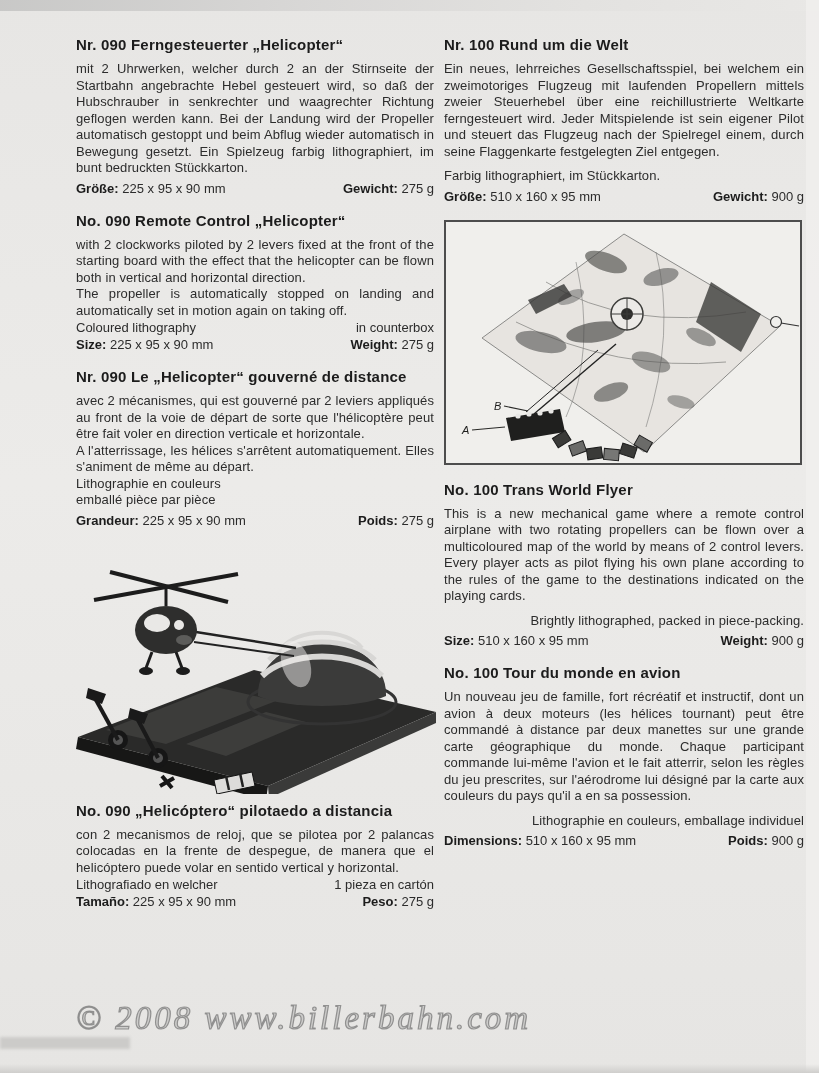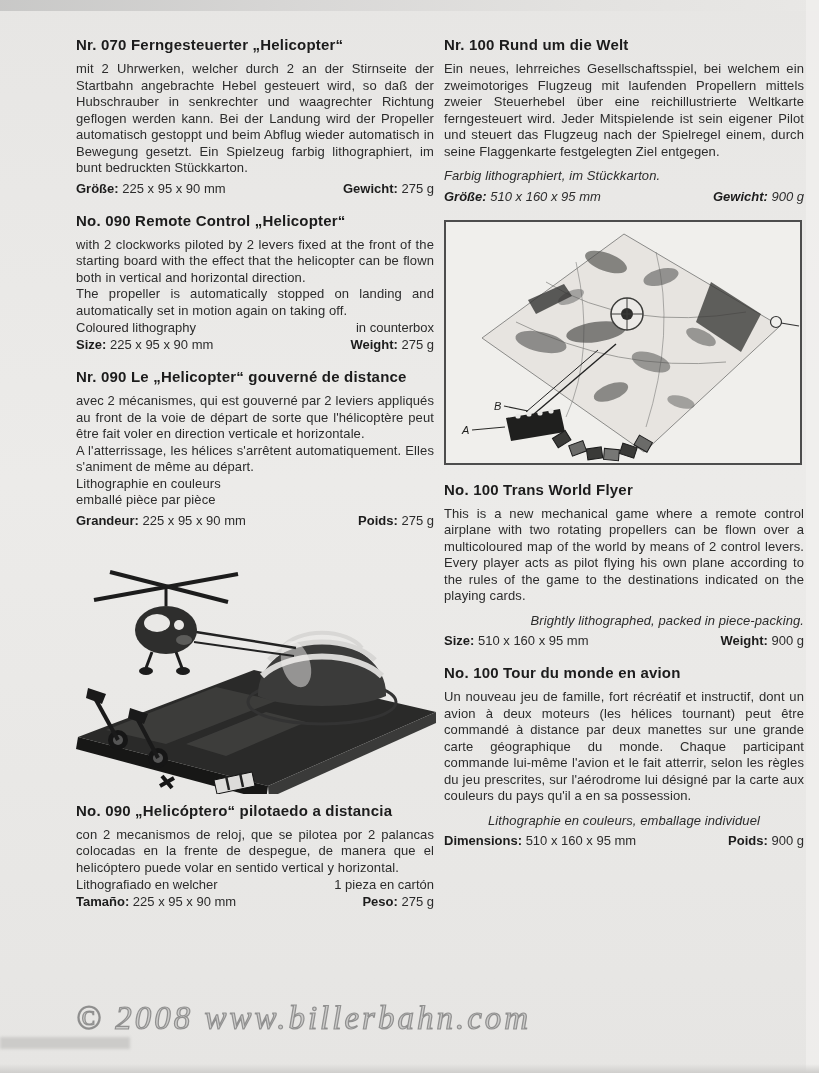--- a/index.html
+++ b/index.html
@@ -15,21 +15,21 @@
     background:linear-gradient(0deg,#cfcecc,rgba(207,206,204,0));}
   .scan-streak{position:absolute;left:0;top:1037px;width:130px;height:12px;background:#b3b2b0;opacity:.5;filter:blur(1.5px);}
 
   .col{position:absolute;top:36px;}
   .col-left{left:76px;width:358px;}
   .col-right{left:444px;width:360px;}
 
   .sec{margin-bottom:15px;}
   .ttl{font-size:15px;font-weight:bold;margin:0 0 8px;letter-spacing:.2px;color:#1c1c1c;}
   .body{font-size:13px;line-height:16.5px;text-align:justify;margin:0;letter-spacing:.1px;color:#2c2c2c;}
-  .gap{margin-top:8px;font-style:italic;}
+  .gap{margin-top:8px;}
   .row{display:flex;justify-content:space-between;font-size:13px;line-height:17px;color:#2c2c2c;}
   .row.specs{margin-top:3px;}
   .row b{font-weight:bold;color:#1c1c1c;}
 
   .fig-heli{margin:4px 0 8px -10px;width:376px;height:250px;}
   .fig-game{box-sizing:border-box;border:2px solid #4d4d4d;width:358px;height:245px;
     margin:10px 0 16px;background:#f0efec;}
   .fig-game svg,.fig-heli svg{display:block;width:100%;height:100%;}
 
   .watermark{
@@ -43,21 +43,21 @@
 
 <div class="page">
   <div class="scan-top"></div>
   <div class="scan-right"></div>
   <div class="scan-bottom"></div>
   <div class="scan-streak"></div>
 
   <div class="col col-left">
 
     <section class="sec">
-      <h2 class="ttl">Nr. 070 Ferngesteuerter „Helicopter“</h2>
+      <h2 class="ttl">Nr. 090 Ferngesteuerter „Helicopter“</h2>
       <p class="body">mit 2 Uhrwerken, welcher durch 2 an der Stirnseite der Startbahn angebrachte Hebel gesteuert wird, so daß der Hubschrauber in senkrechter und waagrechter Richtung geflogen werden kann. Bei der Landung wird der Propeller automatisch gestoppt und beim Abflug wieder automatisch in Bewegung gesetzt. Ein Spielzeug farbig lithographiert, im bunt bedruckten Stückkarton.</p>
       <div class="row specs">
         <span><b>Größe:</b> <span>225 x 95 x 90 mm</span></span>
         <span><b>Gewicht:</b> <span>275 g</span></span>
       </div>
     </section>
 
     <section class="sec">
       <h2 class="ttl">No. 090 Remote Control „Helicopter“</h2>
       <p class="body">with 2 clockworks piloted by 2 levers fixed at the front of the starting board with the effect that the helicopter can be flown both in vertical and horizontal direction.</p>
@@ -227,21 +227,21 @@
       <p class="body gap" style="text-align:right">Brightly lithographed, packed in piece-packing.</p>
       <div class="row specs">
         <span><b>Size:</b> <span>510 x 160 x 95 mm</span></span>
         <span><b>Weight:</b> <span>900 g</span></span>
       </div>
     </section>
 
     <section class="sec">
       <h2 class="ttl">No. 100 Tour du monde en avion</h2>
       <p class="body">Un nouveau jeu de famille, fort récréatif et instructif, dont un avion à deux moteurs (les hélices tournant) peut être commandé à distance par deux manettes sur une grande carte géographique du monde. Chaque participant commande lui-même l'avion et le fait atterrir, selon les règles du jeu prescrites, sur l'aérodrome lui désigné par la carte aux couleurs du pays qu'il a en sa possession.</p>
-      <p class="body gap" style="text-align:center">Lithographie en couleurs, emballage individuel</p>
+      <p class="body gap" style="text-align:right">Lithographie en couleurs, emballage individuel</p>
       <div class="row specs">
         <span><b>Dimensions:</b> <span>510 x 160 x 95 mm</span></span>
         <span><b>Poids:</b> <span>900 g</span></span>
       </div>
     </section>
   </div>
 
   <div class="watermark">© 2008 www.billerbahn.com</div>
 </div>
 

